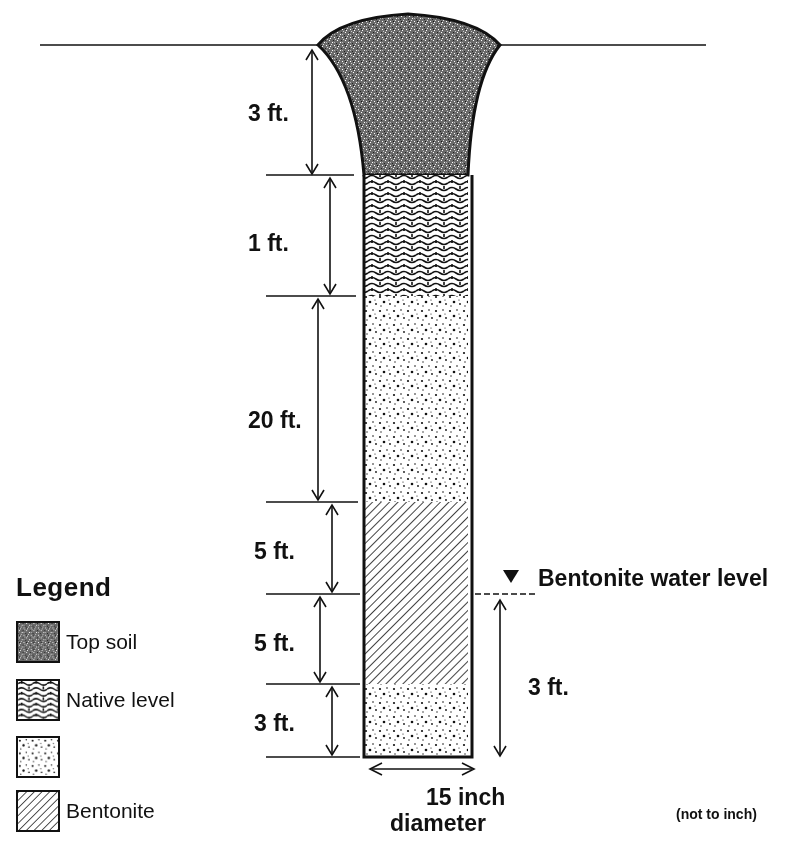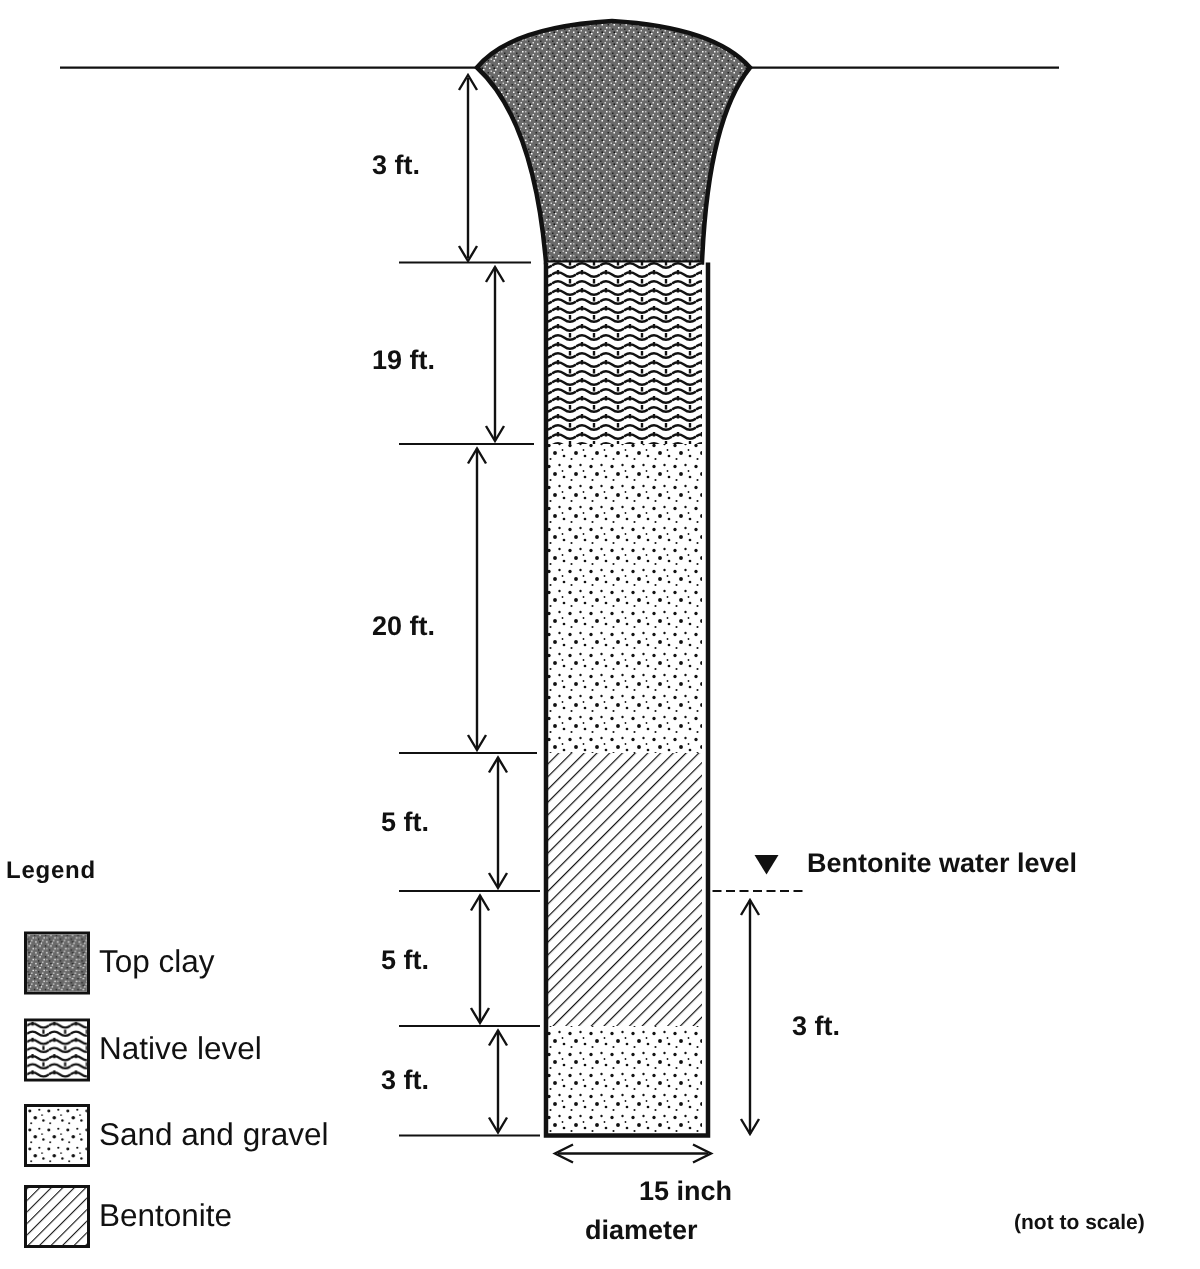--- a/index.html
+++ b/index.html
@@ -1,19 +1,19 @@
 <!DOCTYPE html>
 <html><head>
 <meta charset="utf-8">
 <style>
   html, body { margin:0; padding:0; background:#ffffff; }
   body { width:800px; height:846px; position:relative; overflow:hidden; font-family:"Liberation Sans", sans-serif; color:#111; }
   #diagram { position:absolute; left:0; top:0; }
-  .lbl { position:absolute; font-weight:bold; font-size:18px; white-space:nowrap; }
-  .legend-title { position:absolute; left:4px; top:572px; font-weight:900; font-size:16px; letter-spacing:0.5px; }
+  .lbl { position:absolute; font-weight:bold; font-size:23px; white-space:nowrap; }
+  .legend-title { position:absolute; left:16px; top:572px; font-weight:900; font-size:26px; letter-spacing:0.5px; }
   .legend-item { position:absolute; left:16px; height:44px; display:flex; align-items:center; }
   .legend-swatch { width:44px; height:42px; border:2px solid #111; box-sizing:border-box; margin-right:6px; }
   .legend-text { font-size:21px; }
   .small { font-size:14px; }
 </style>
 </head>
 <body>
 
 <svg id="diagram" width="800" height="846" viewBox="0 0 800 846" xmlns="http://www.w3.org/2000/svg">
   <defs>
@@ -85,50 +85,49 @@
       <path d="M326 697 L332 687 L338 697 M326 745 L332 755 L338 745"></path>
     <line x1="500" y1="600" x2="500" y2="756"></line>
       <path d="M494 610 L500 600 L506 610 M494 746 L500 756 L506 746"></path>
     <line x1="372" y1="769" x2="472" y2="769"></line>
       <path d="M382 763 L370 769 L382 775 M462 763 L474 769 L462 775"></path>
   </g>
   <path d="M503 570 L519 570 L511 583 Z" fill="#111"></path>
 </svg>
 
 <div class="lbl" style="left:248px;top:100px;">3 ft.</div>
-<div class="lbl" style="left:248px;top:230px;">19 ft.</div>
+<div class="lbl" style="left:248px;top:230px;">1 ft.</div>
 <div class="lbl" style="left:248px;top:407px;">20 ft.</div>
 <div class="lbl" style="left:254px;top:538px;">5 ft.</div>
 <div class="lbl" style="left:254px;top:630px;">5 ft.</div>
 <div class="lbl" style="left:254px;top:710px;">3 ft.</div>
 
 <div class="lbl" style="left:538px;top:565px;">Bentonite water level</div>
 <div class="lbl" style="left:528px;top:674px;">3 ft.</div>
 
 <div class="lbl" style="left:380px;top:784px;margin-left:46px;">15 inch</div>
 <div class="lbl" style="left:370px;top:810px;margin-left:20px;">diameter</div>
-<div class="lbl small" style="left:676px;top:806px;">(not to scale)</div>
+<div class="lbl small" style="left:676px;top:806px;">(not to inch)</div>
 
 <div class="legend-title">Legend</div>
 <div class="legend-item" style="top:620px;">
   <svg class="legend-swatch" viewBox="0 0 44 42">
       <rect width="44" height="42" fill="url(#p-topsoil)"></rect>
     </svg>
-  <span class="legend-text">Top clay</span>
+  <span class="legend-text">Top soil</span>
 </div>
 <div class="legend-item" style="top:678px;">
   <svg class="legend-swatch" viewBox="0 0 44 42">
       <rect width="44" height="42" fill="url(#p-clay)"></rect>
     </svg>
   <span class="legend-text">Native level</span>
 </div>
 <div class="legend-item" style="top:735px;">
   <svg class="legend-swatch" viewBox="0 0 44 42">
       <rect width="44" height="42" fill="url(#p-sand)"></rect>
     </svg>
-  <span class="legend-text">Sand and gravel</span>
 </div>
 <div class="legend-item" style="top:789px;align-items:center;">
   <svg class="legend-swatch" viewBox="0 0 44 42">
       <rect width="44" height="42" fill="url(#p-bentonite)"></rect>
     </svg>
   <span class="legend-text">Bentonite</span>
 </div>
 
 </body></html>

